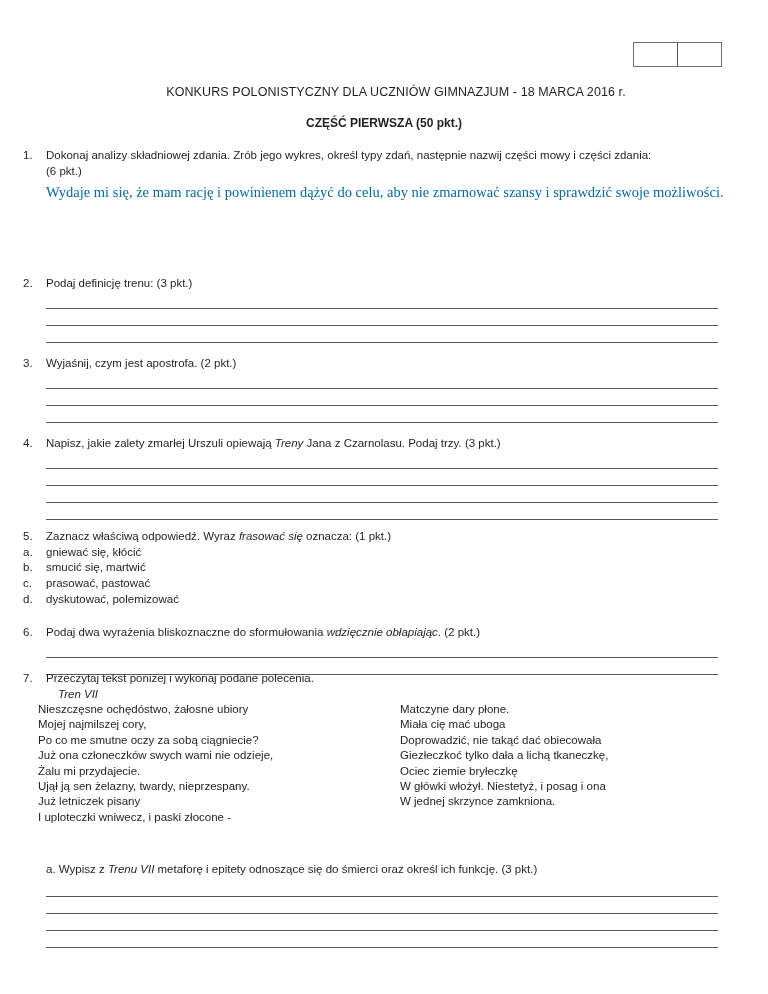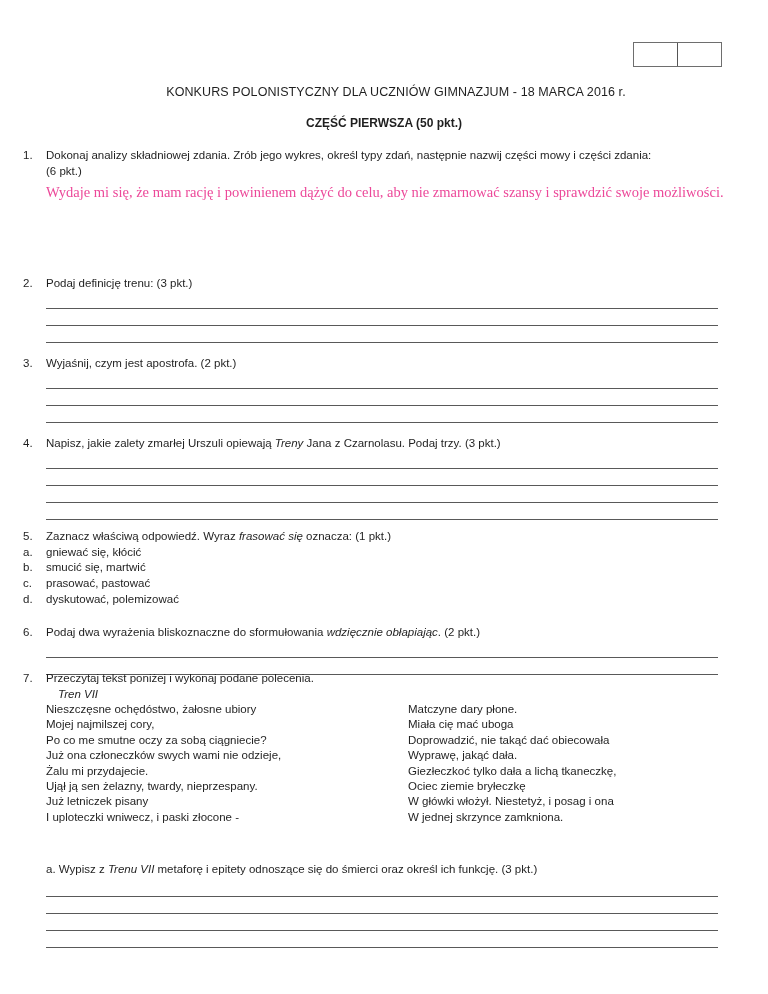--- a/index.html
+++ b/index.html
@@ -49,31 +49,31 @@
   .qnum { width: 23px; flex: none; }
   .qtext { flex: 1; }
   .pts-block { display: block; }
   .sentence {
     position: absolute;
     left: 46px; top: 183px;
     width: 692px;
     font-family: "Liberation Serif", serif;
     font-size: 14.5px;
     line-height: 19px;
-    color: #ec4899;
+    color: #0369a1;
   }
   .lines { margin-left: 23px; width: 672px; }
   .ans-line {
     height: 16px;
     border-bottom: 1.5px solid #595959;
   }
   .opt-row { display: flex; line-height: 15.8px; }
   .opt-letter { width: 23px; flex: none; }
   .poem-title { margin-left: 35px; font-style: italic; }
-  .poem { display: flex; margin-left: 23px; line-height: 15.4px; justify-content: space-between; }
+  .poem { display: flex; margin-left: 15px; line-height: 15.4px; justify-content: space-between; }
   .poem-col-left { width: 362px; flex: none; }
   .poem-col-right { flex: 1; }
   .sub-q { margin-left: 23px; margin-bottom: 2px; }
   p { margin: 0; }
   i { font-style: italic; }
 </style>
 </head>
 <body>
 
 <div class="page">
@@ -191,21 +191,20 @@
         <div>Już ona członeczków swych wami nie odzieje,</div>
         <div>Żalu mi przydajecie.</div>
         <div>Ujął ją sen żelazny, twardy, nieprzespany.</div>
         <div>Już letniczek pisany</div>
         <div>I uploteczki wniwecz, i paski złocone -</div>
       </div>
       <div class="poem-col-right">
         <div>Matczyne dary płone.</div>
         <div>Miała cię mać uboga</div>
         <div>Doprowadzić, nie takąć dać obiecowała</div>
-        <div>Wyprawę, jakąć dała.</div>
         <div>Giezłeczkoć tylko dała a lichą tkaneczkę,</div>
         <div>Ociec ziemie bryłeczkę</div>
         <div>W główki włożył. Niestetyż, i posag i ona</div>
         <div>W jednej skrzynce zamkniona.</div>
       </div>
     </div>
   </div>
 
   <div class="q" style="top:862px">
     <p class="sub-q"><span>a. Wypisz z </span><i>Trenu VII</i><span> metaforę i epitety odnoszące się do śmierci oraz określ ich funkcję.</span>

